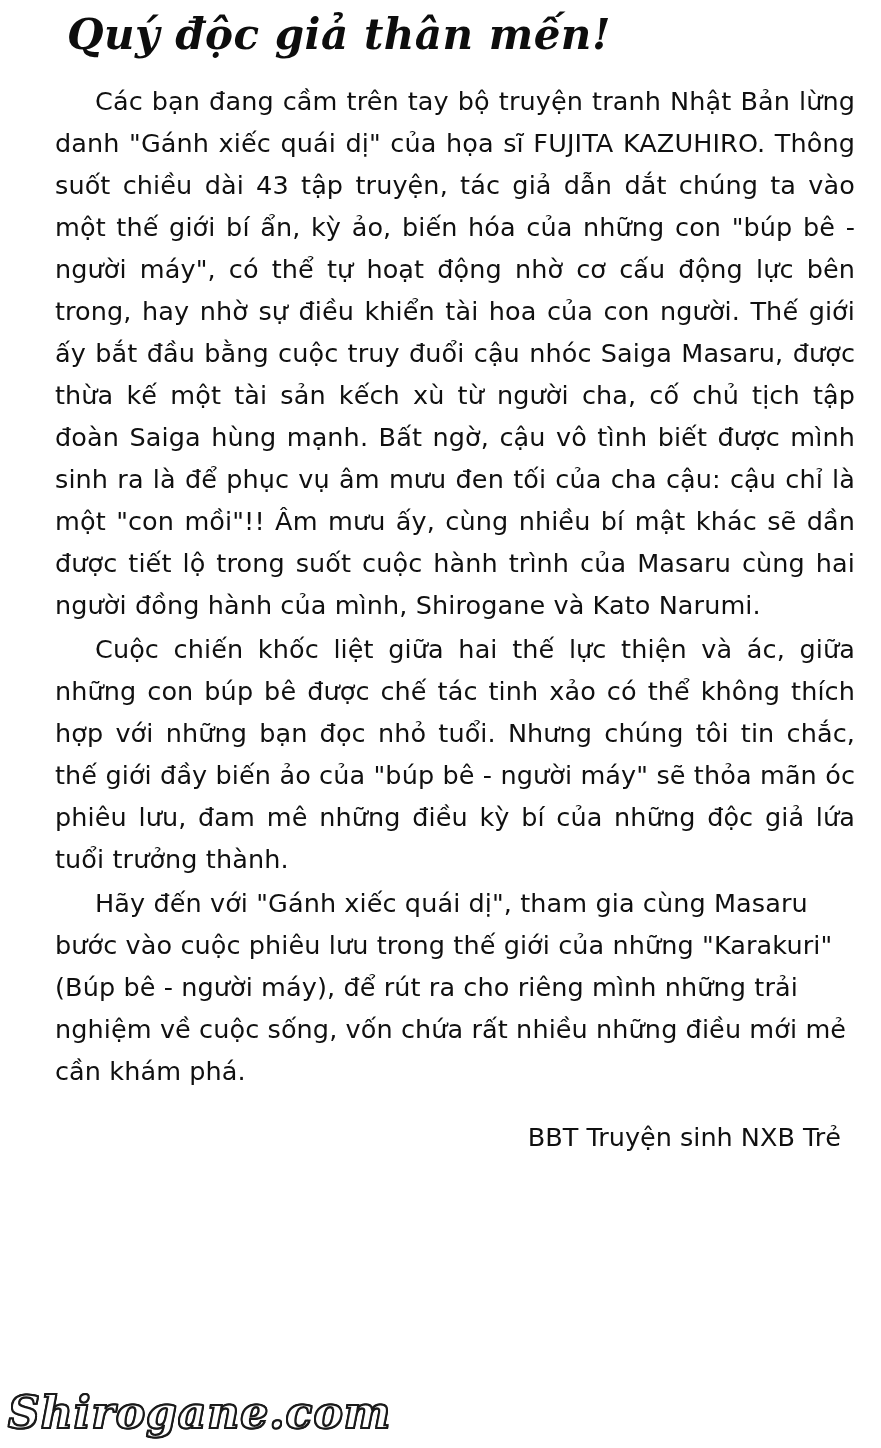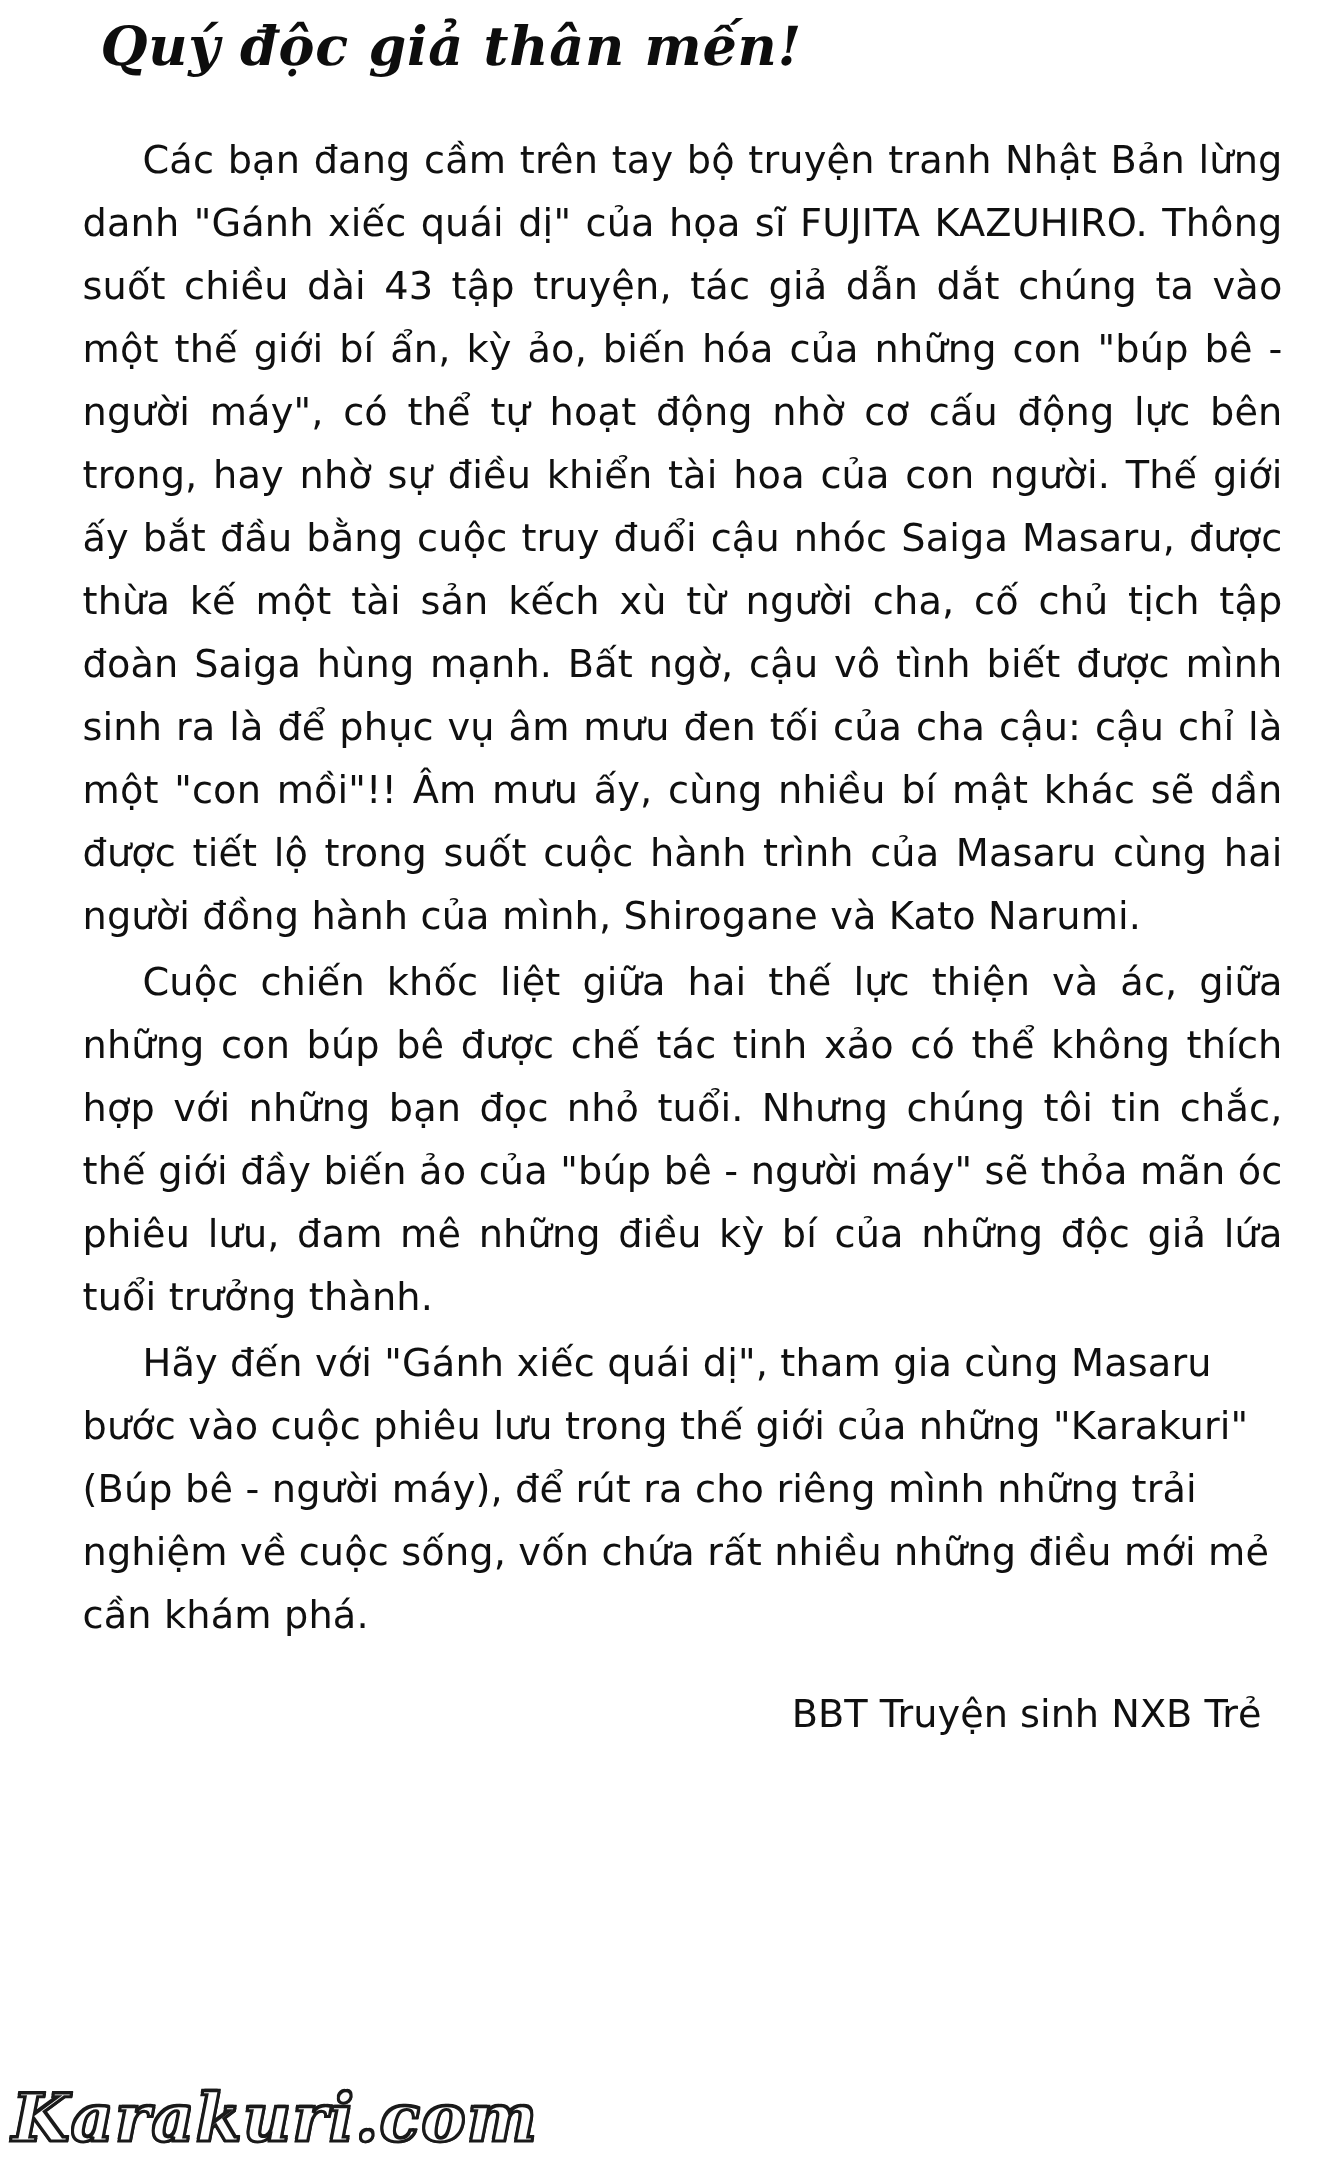--- a/index.html
+++ b/index.html
@@ -24,32 +24,32 @@
 
   .letter {
     position: absolute;
     left: 55px;
     top: 0px;
     width: 800px;
   }
 
   .letter-title {
     font-family: "DejaVu Serif", serif;
-    font-size: 36px;
+    font-size: 42px;
     font-weight: 700;
     font-style: italic;
     letter-spacing: 0.5px;
     color: #0d0d0d;
     margin: 12px 0 0 12px;
     line-height: 1.1;
     white-space: nowrap;
   }
 
   .body-block {
-    margin-top: 34px;
+    margin-top: 22px;
     font-family: "DejaVu Sans", sans-serif;
     font-size: 25.5px;
     line-height: 42px;
     color: #101010;
     text-align: justify;
     text-justify: inter-word;
     letter-spacing: 0.1px;
   }
 
   .para {
@@ -117,15 +117,15 @@
     <div class="body-block">
       <p class="para">Các bạn đang cầm trên tay bộ truyện tranh Nhật Bản lừng danh "Gánh xiếc quái dị" của họa sĩ FUJITA KAZUHIRO. Thông suốt chiều dài 43 tập truyện, tác giả dẫn dắt chúng ta vào một thế giới bí ẩn, kỳ ảo, biến hóa của những con "búp bê - người máy", có thể tự hoạt động nhờ cơ cấu động lực bên trong, hay nhờ sự điều khiển tài hoa của con người. Thế giới ấy bắt đầu bằng cuộc truy đuổi cậu nhóc Saiga Masaru, được thừa kế một tài sản kếch xù từ người cha, cố chủ tịch tập đoàn Saiga hùng mạnh. Bất ngờ, cậu vô tình biết được mình sinh ra là để phục vụ âm mưu đen tối của cha cậu: cậu chỉ là một "con mồi"!! Âm mưu ấy, cùng nhiều bí mật khác sẽ dần được tiết lộ trong suốt cuộc hành trình của Masaru cùng hai người đồng hành của mình, Shirogane và Kato Narumi.</p>
       <p class="para">Cuộc chiến khốc liệt giữa hai thế lực thiện và ác, giữa những con búp bê được chế tác tinh xảo có thể không thích hợp với những bạn đọc nhỏ tuổi. Nhưng chúng tôi tin chắc, thế giới đầy biến ảo của "búp bê - người máy" sẽ thỏa mãn óc phiêu lưu, đam mê những điều kỳ bí của những độc giả lứa tuổi trưởng thành.</p>
       <p class="para last-left">Hãy đến với "Gánh xiếc quái dị", tham gia cùng Masaru bước vào cuộc phiêu lưu trong thế giới của những "Karakuri" (Búp bê - người máy), để rút ra cho riêng mình những trải nghiệm về cuộc sống, vốn chứa rất nhiều những điều mới mẻ cần khám phá.</p>
     </div>
 
     <div class="signature">BBT Truyện sinh NXB Trẻ</div>
 
   </div>
 
-  <div class="watermark">Karakuri.com</div>
+  <div class="watermark">Shirogane.com</div>
 
 </div>
 
 </body></html>

